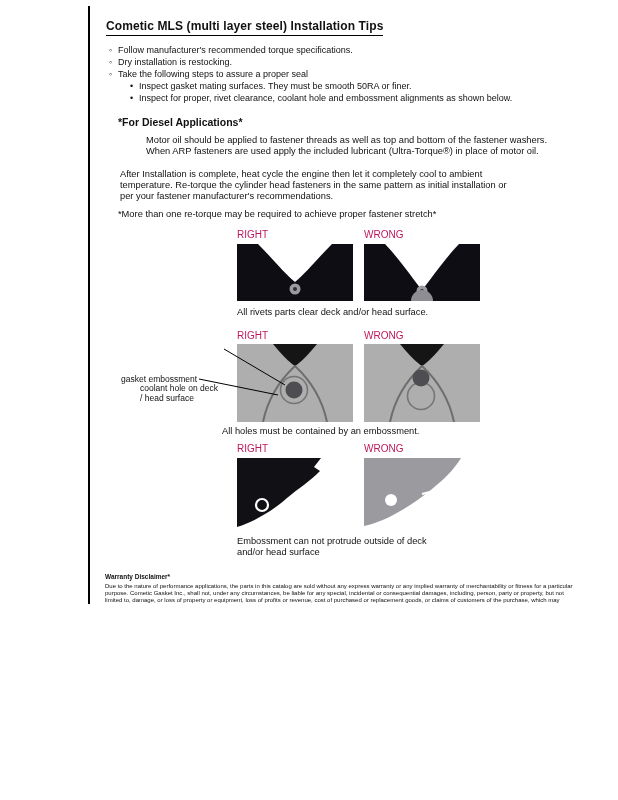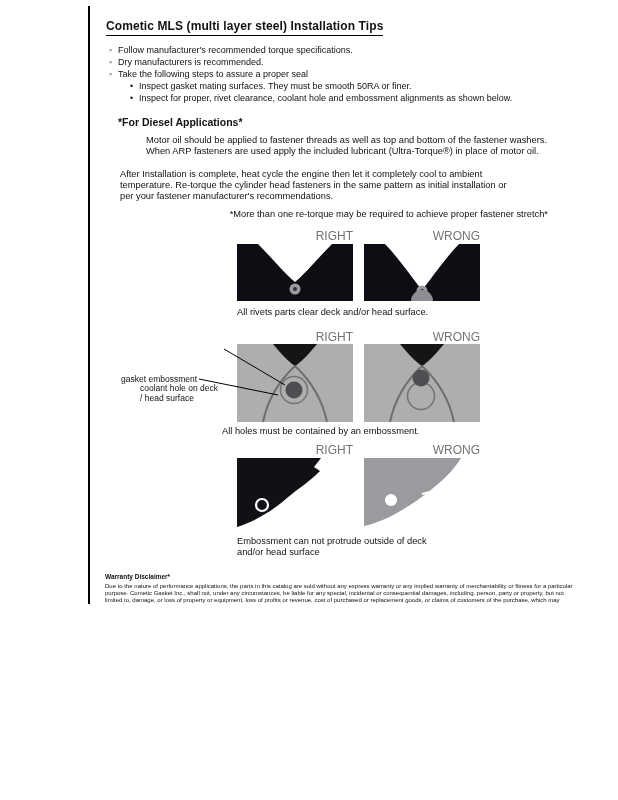--- a/index.html
+++ b/index.html
@@ -13,23 +13,23 @@
 
   .tips { position:absolute; left:107px; top:44px; width:478px; }
   .tip { display:flex; gap:4px; font-size:9px; line-height:12px; }
   .tip.l2 { margin-left:21px; }
   .mk { width:7px; text-align:center; flex:0 0 auto; }
 
   .diesel-h { position:absolute; left:118px; top:116px; font-size:10.5px; font-weight:bold; }
   .para { position:absolute; font-size:9.3px; line-height:11px; }
   .p1 { left:118px; top:135px; width:412px;margin-left:28px; }
   .p2 { left:120px; top:169px; width:402px; }
-  .note { left:118px; top:209px; width:430px;text-align:right; }
+  .note { left:118px; top:209px; width:430px; }
 
-  .dglabel { position:absolute; width:116px; text-align:right; font-size:12px; color:#737373; }
+  .dglabel { position:absolute; width:116px; text-align:left; font-size:10px; color:#be185d; }
   .panel { position:absolute; width:116px; }
   .panel svg { display:block; width:100%; height:100%; }
   .cap { position:absolute; font-size:9.3px; line-height:11px; }
 
   .xr { left:237px; } .xw { left:364px; }
   .lbl1 { top:229px; } .lbl2 { top:330px; } .lbl3 { top:443px; }
   .pan1 { top:244px; height:57px; }
   .pan2 { top:344px; height:78px; }
   .pan3 { top:458px; height:74px; }
   .cap1 { left:237px; top:307px; }
@@ -57,21 +57,21 @@
 
   <h1 class="title">Cometic MLS (multi layer steel) Installation Tips</h1>
 
   <div class="tips">
     <div class="tip">
       <span class="mk">◦</span>
       <span>Follow manufacturer's recommended torque specifications.</span>
     </div>
     <div class="tip">
       <span class="mk">◦</span>
-      <span>Dry manufacturers is recommended.</span>
+      <span>Dry installation is restocking.</span>
     </div>
     <div class="tip">
       <span class="mk">◦</span>
       <span>Take the following steps to assure a proper seal</span>
     </div>
     <div class="tip l2">
       <span class="mk">•</span>
       <span>Inspect gasket mating surfaces.  They must be smooth 50RA or finer.</span>
     </div>
     <div class="tip l2">

